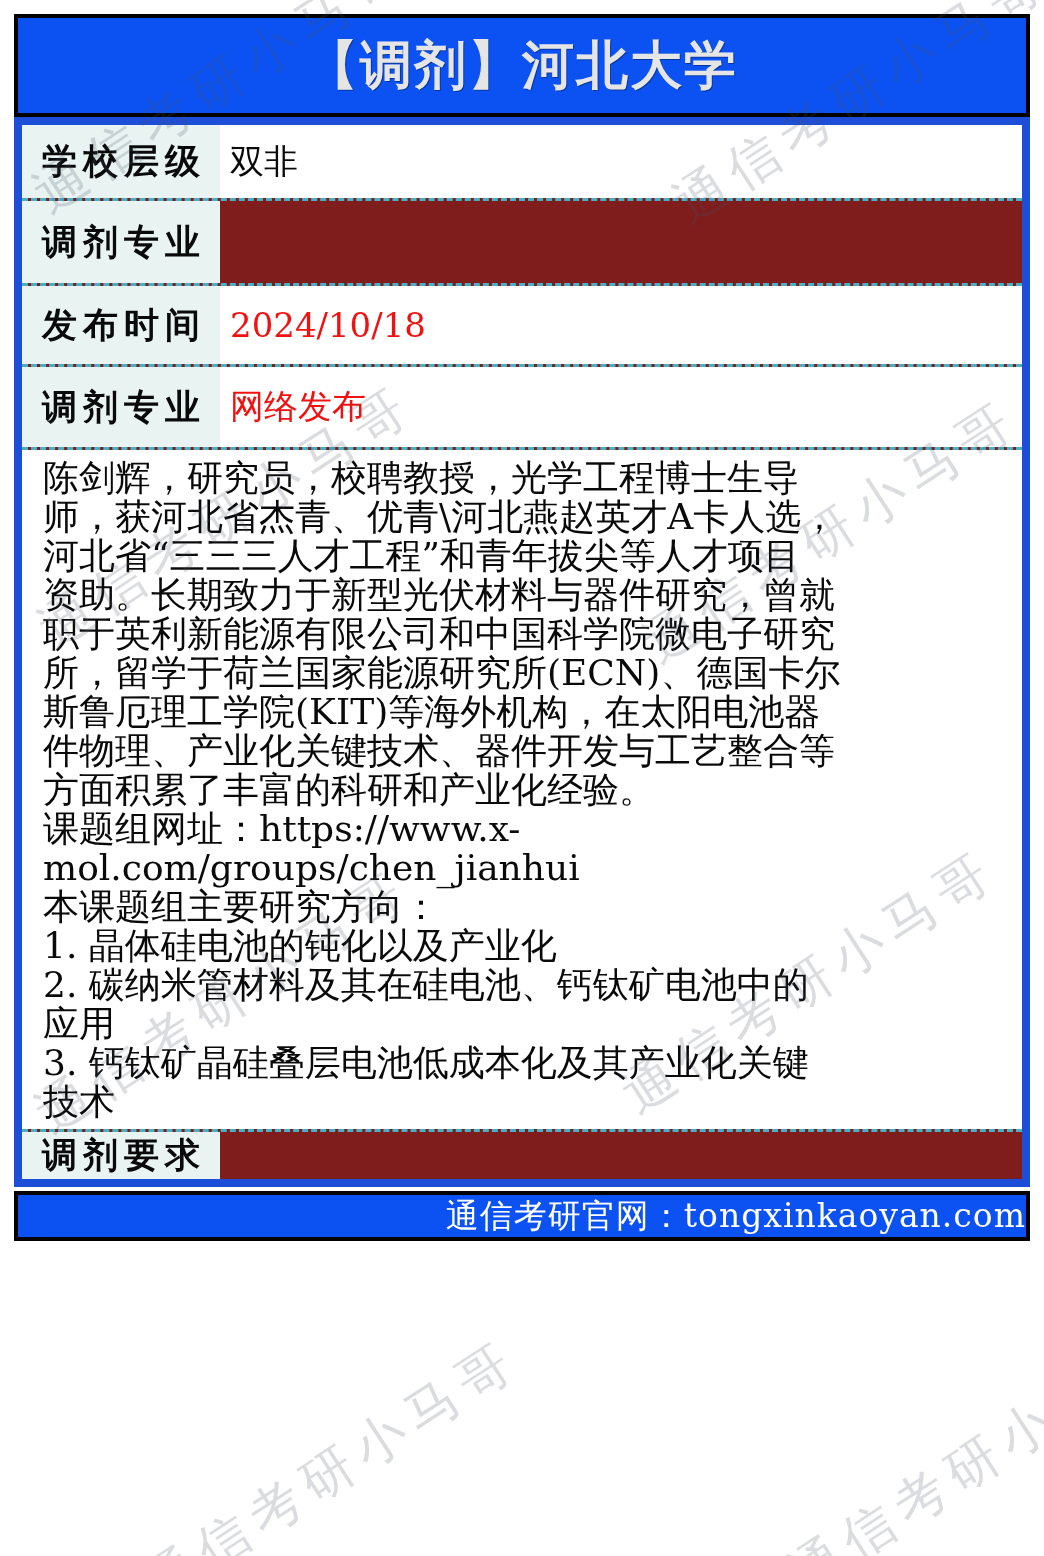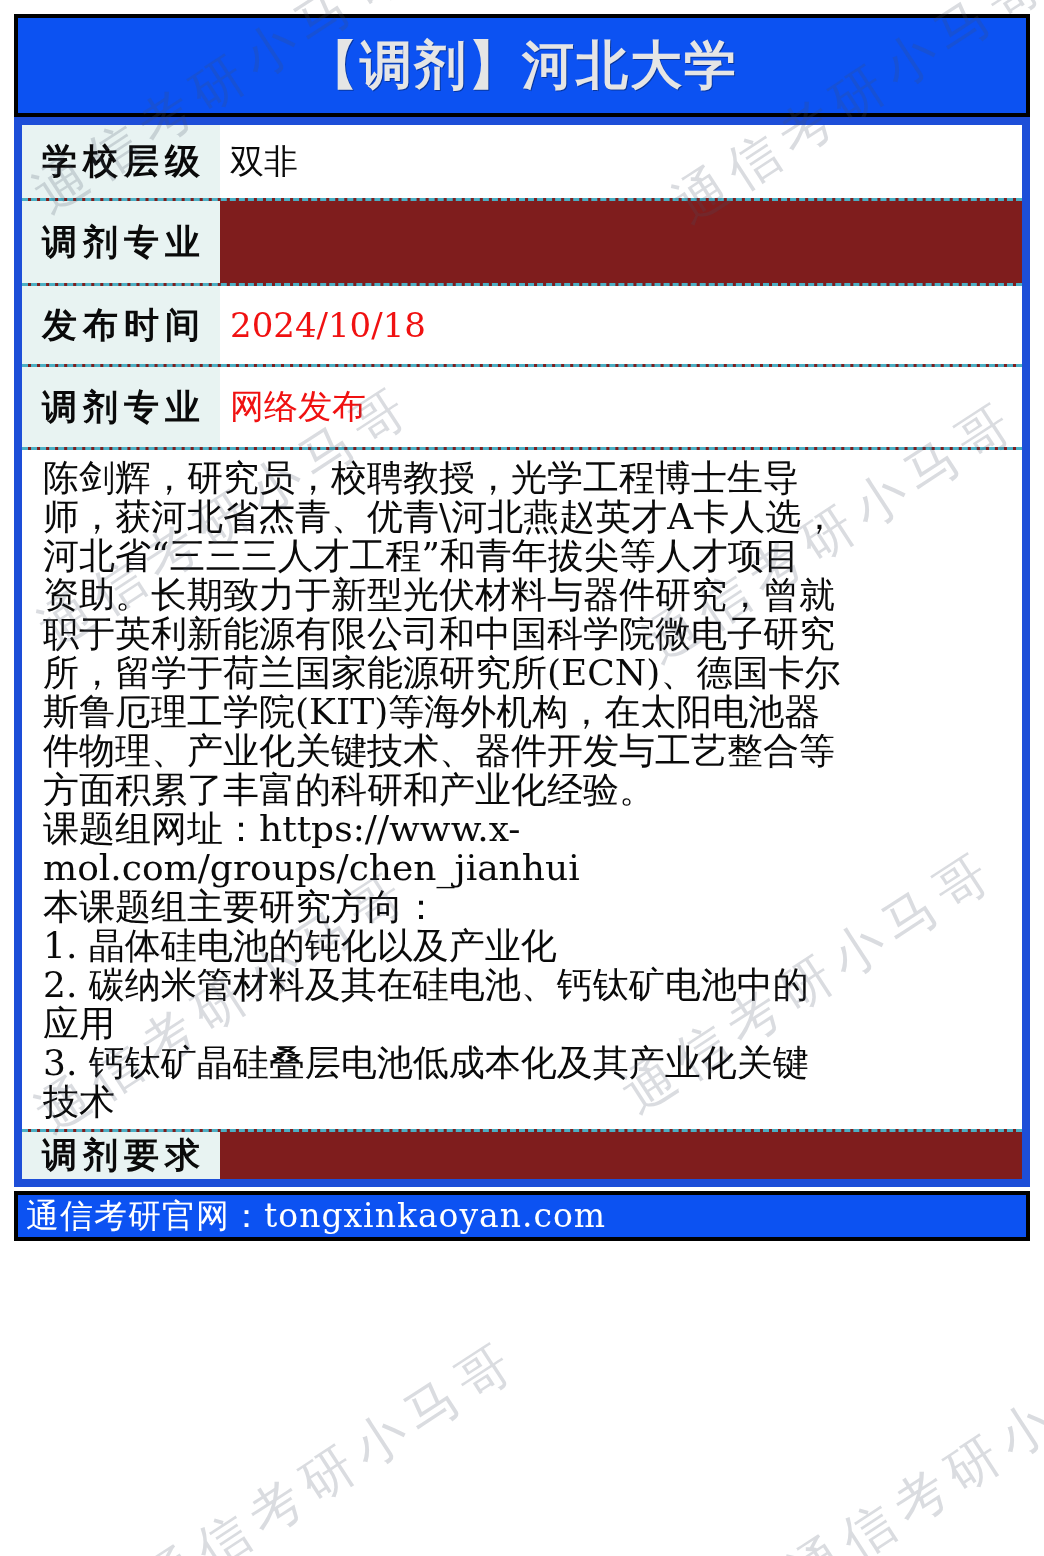--- a/index.html
+++ b/index.html
@@ -67,20 +67,21 @@
   .red{color:#F01111;}
   
   .footer{
     box-sizing:border-box;
     margin-top:4px;
     height:50px;
     border:4px solid #000000;
     background:#0C52F2;
     display:flex;align-items:center;
     padding-left:8px;
+    justify-content:flex-end;
   }
   .footer-text{
     color:#ffffff;
     font-size:33px;
     letter-spacing:1px;
   }
   
   .watermarks{position:absolute;left:0;top:0;width:1044px;height:1556px;
     pointer-events:none;z-index:10;overflow:hidden;}
   .wm{

